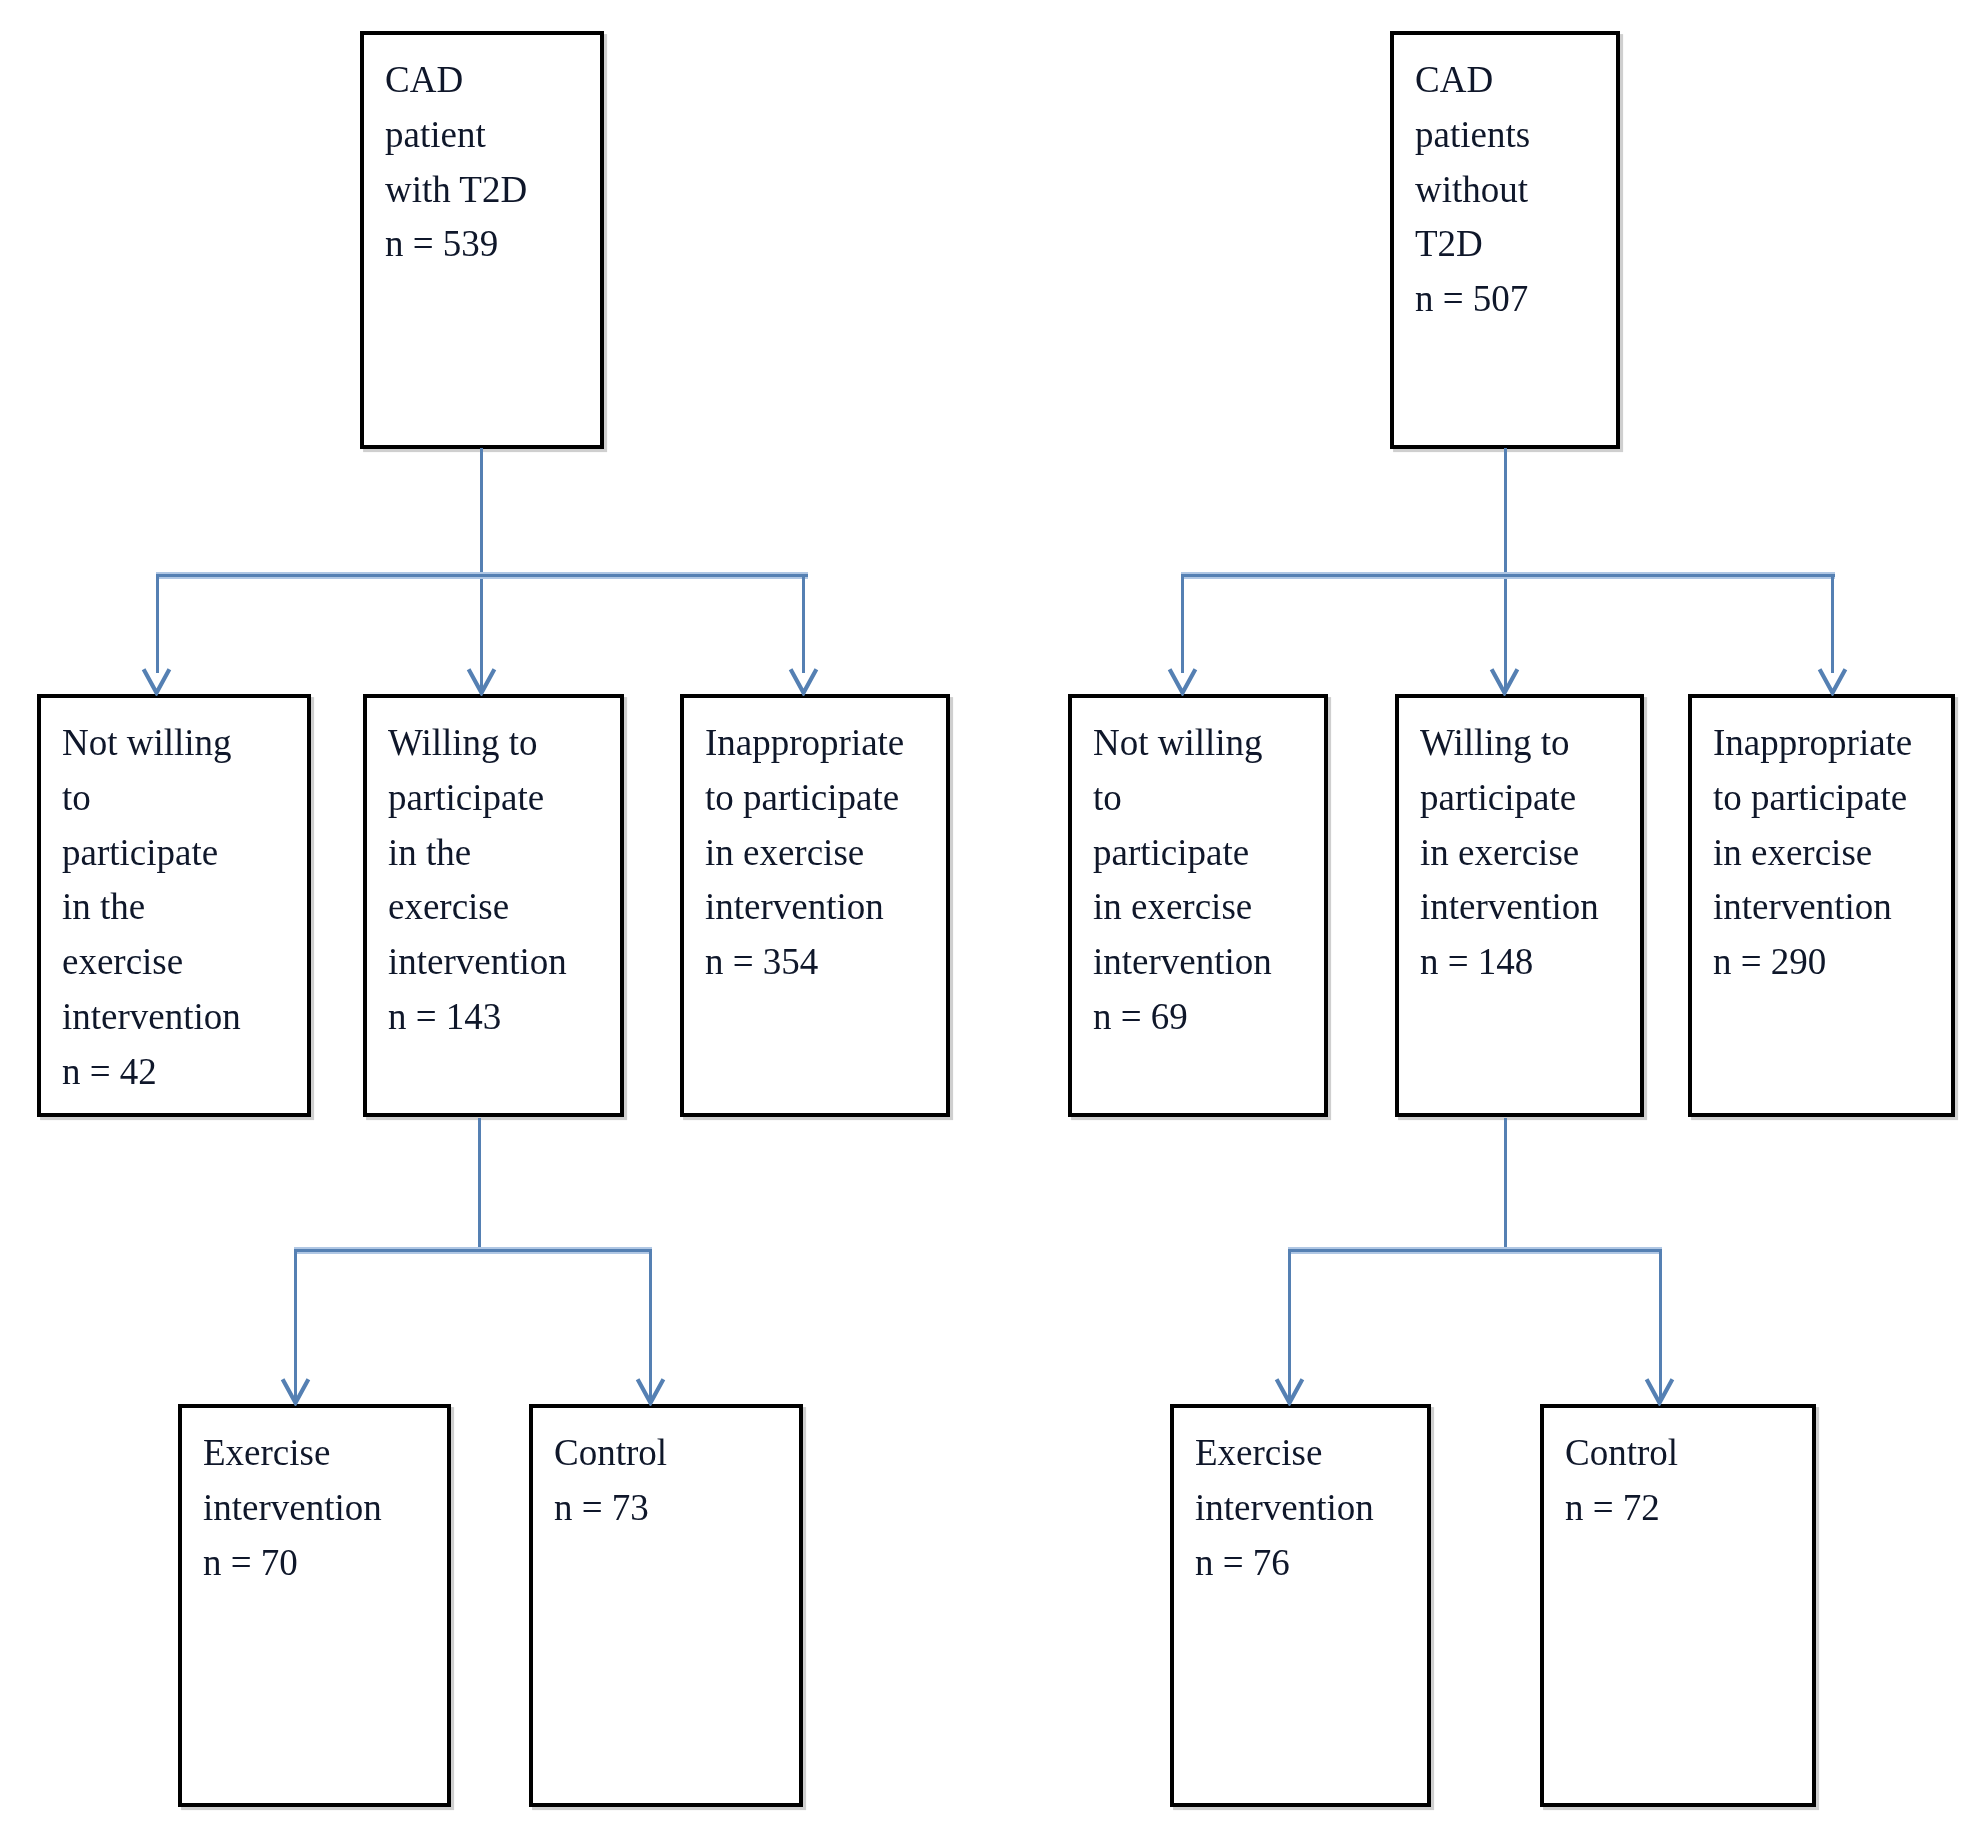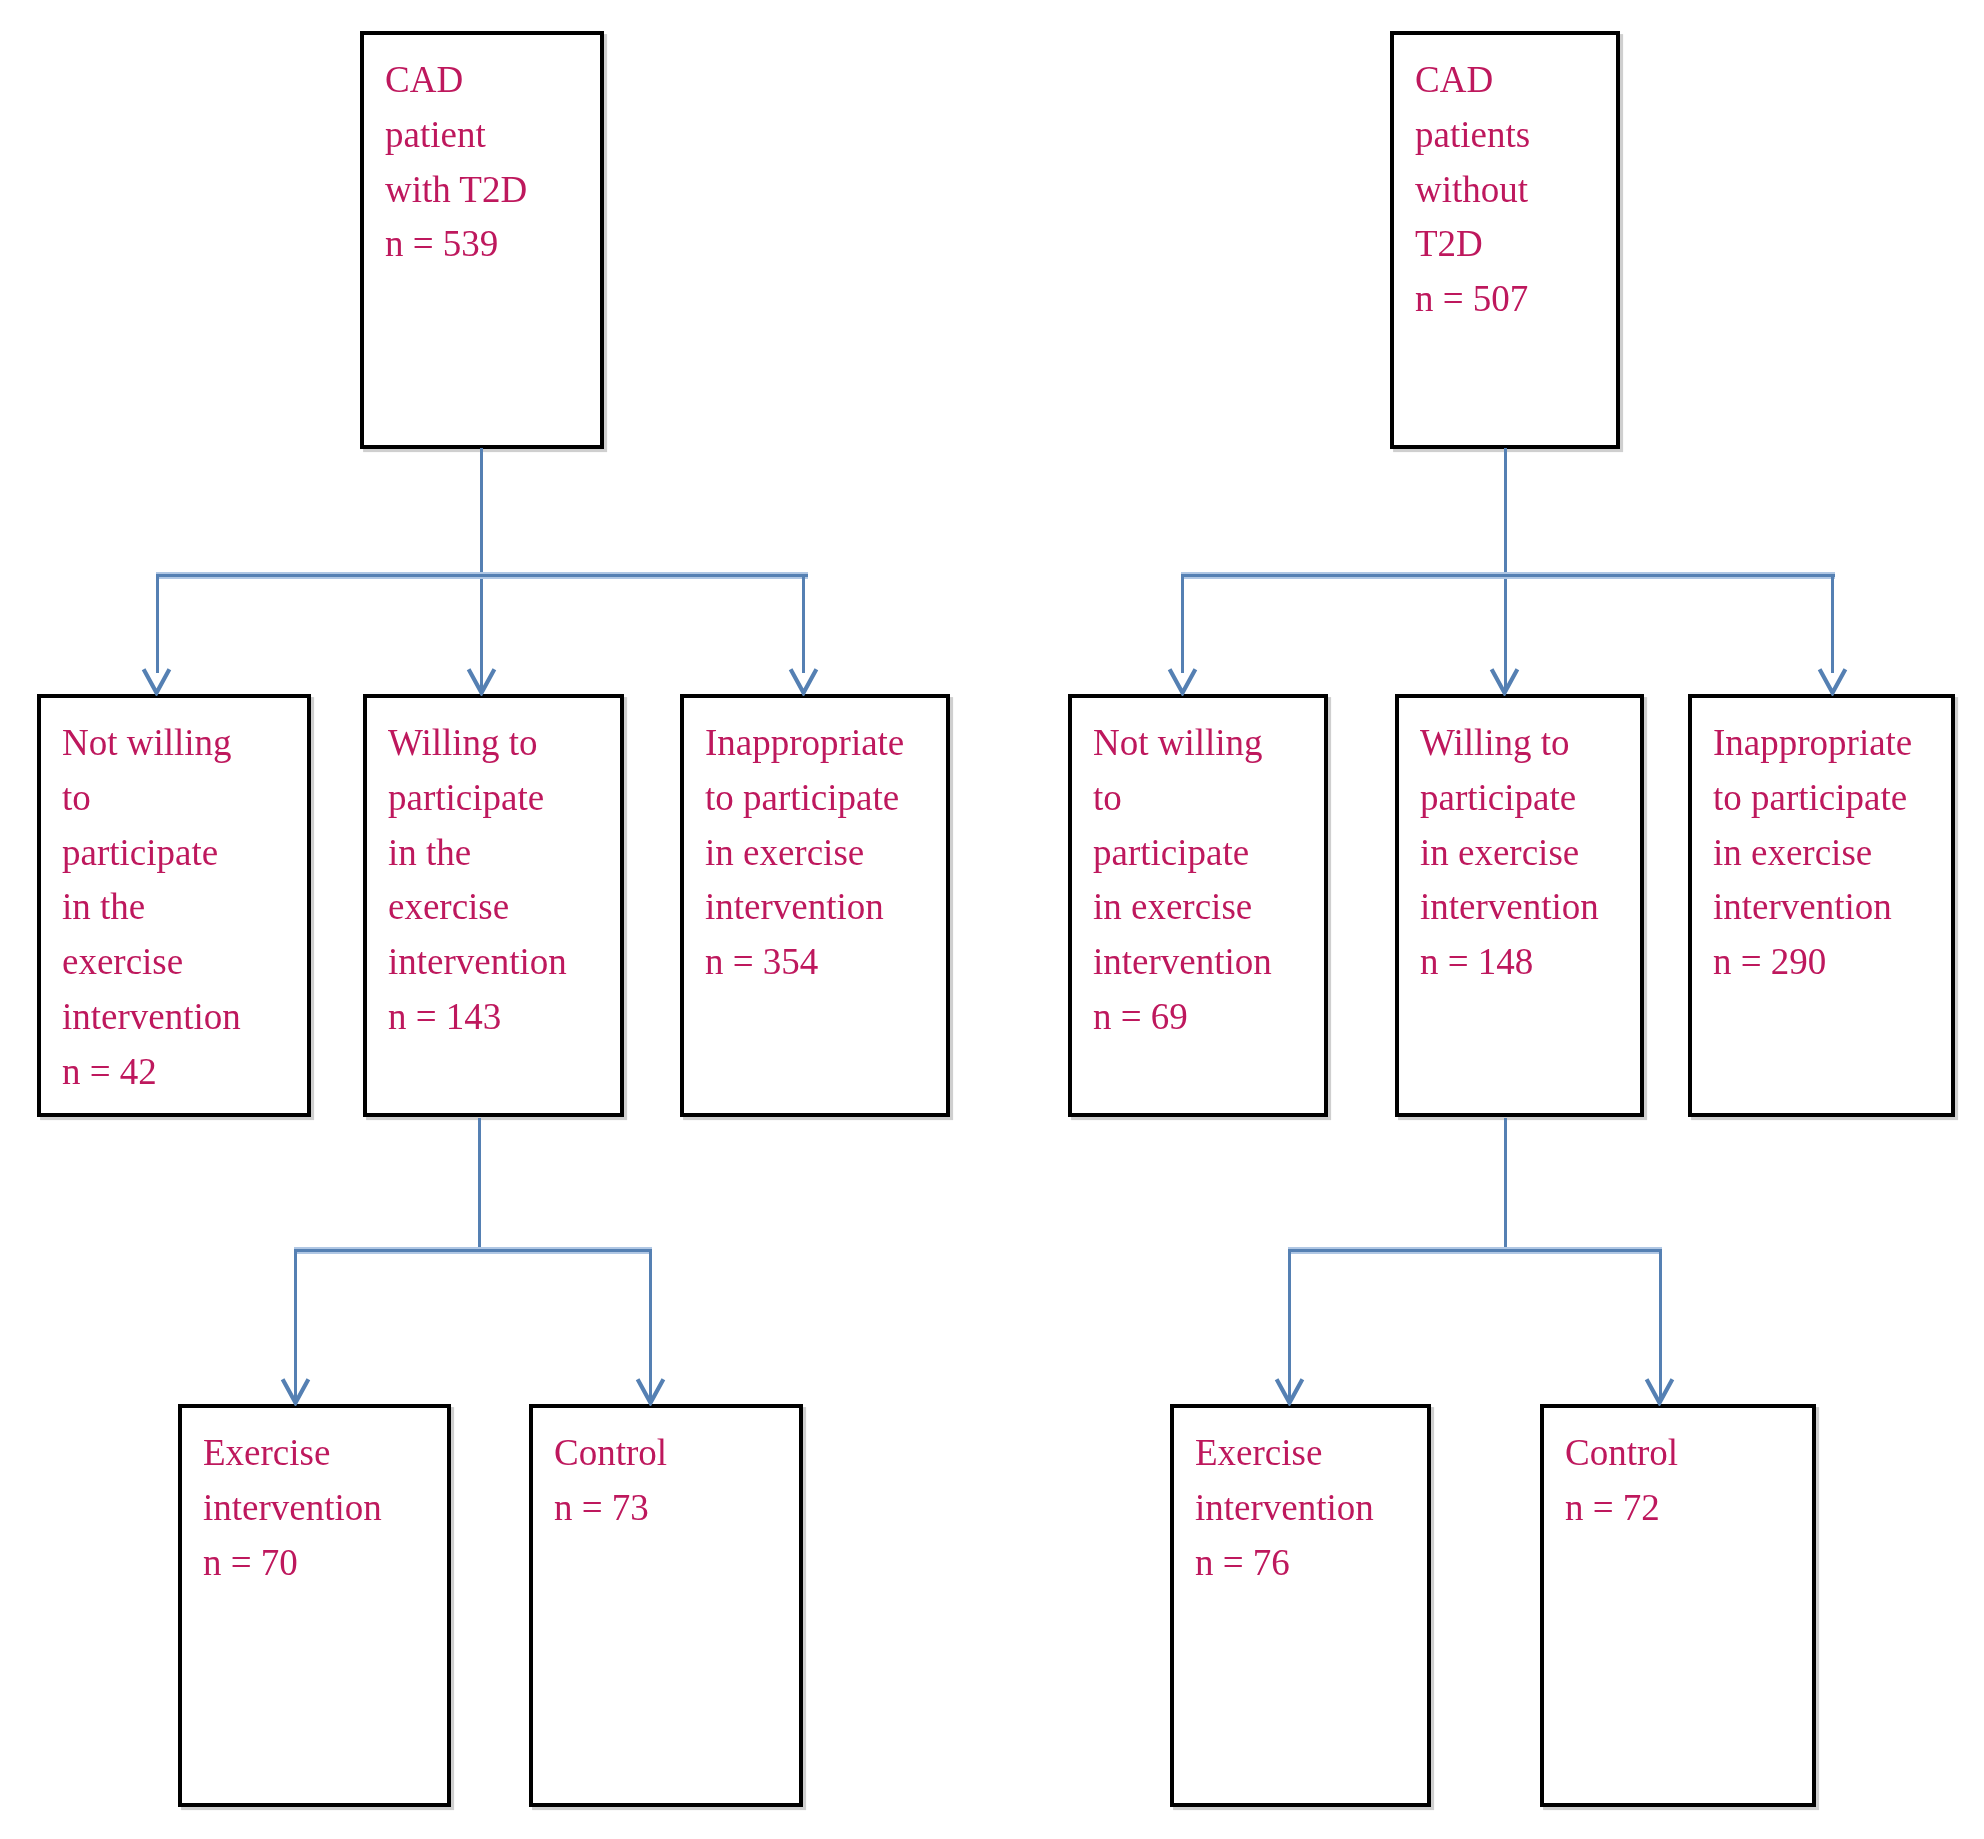--- a/index.html
+++ b/index.html
@@ -19,21 +19,21 @@
     position: absolute;
     box-sizing: border-box;
     border: 4.7px solid #000000;
     background: #ffffff;
     box-shadow: 3.1px 3.1px 0 #cfcfcf;
   }
   .box-text {
     padding: 18px 21px;
     font-size: 37px;
     line-height: 1.48;
-    color: #be185d;
+    color: #0f172a;
     white-space: pre-line;
   }
   
   .vline {
     position: absolute;
     width: 3.1px;
     background: #5580b3;
   }
   .hline {
     position: absolute;

